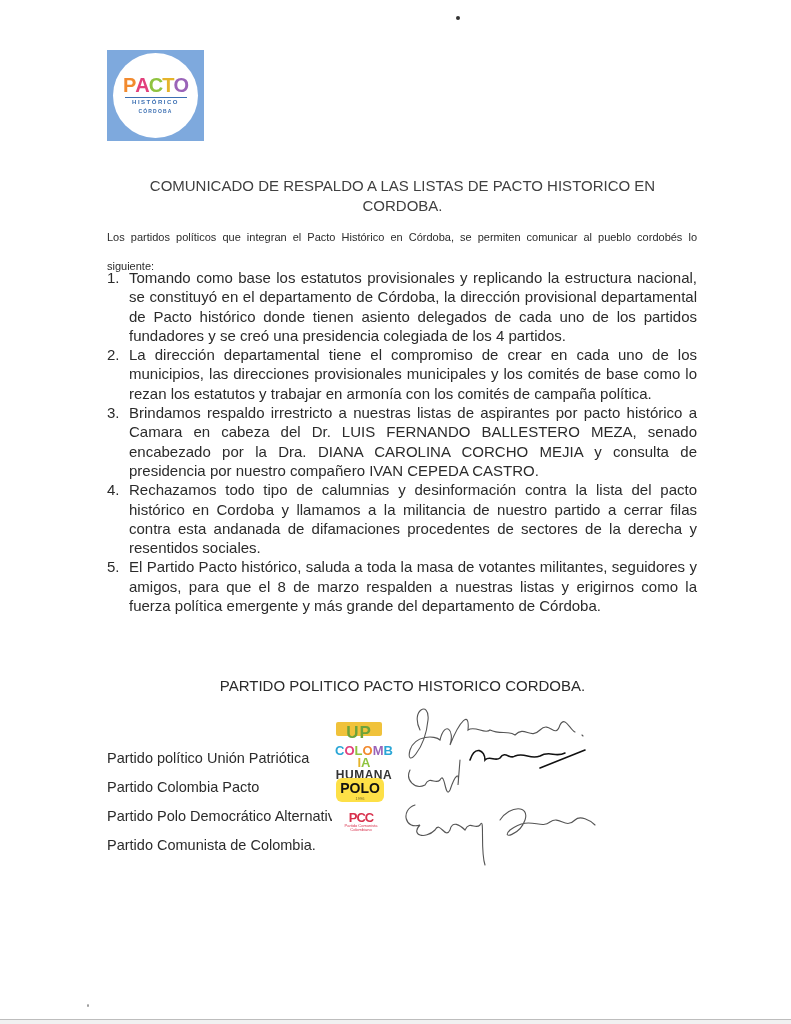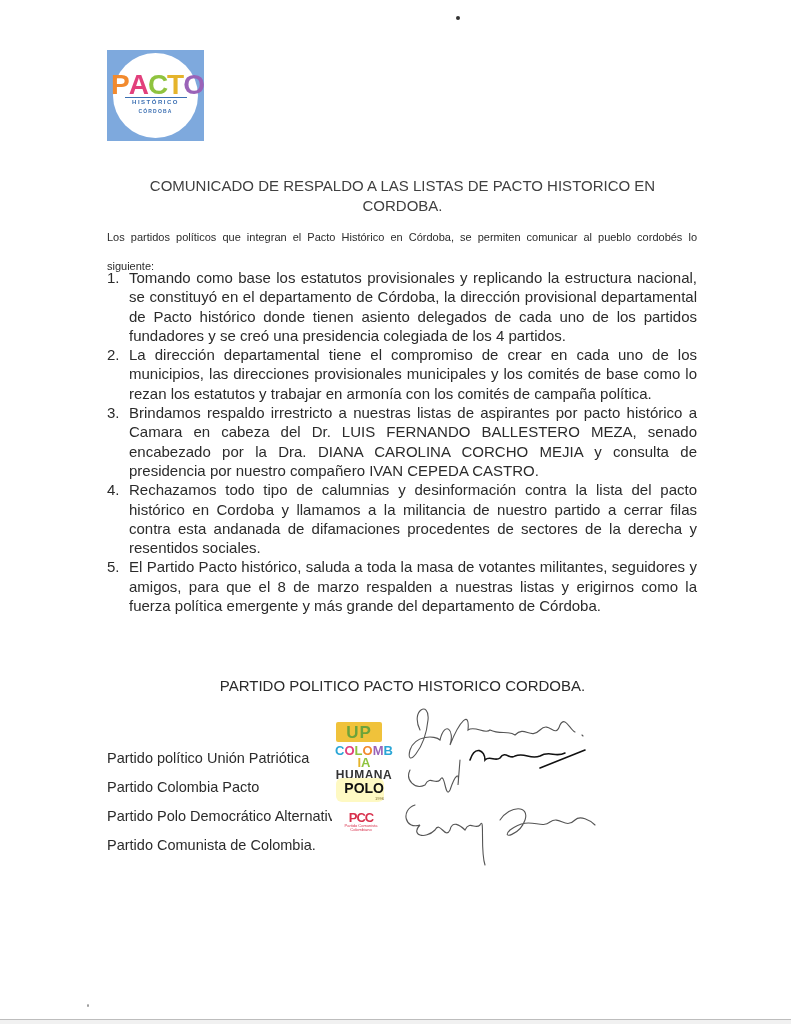--- a/index.html
+++ b/index.html
@@ -8,41 +8,41 @@
     font-family: "Liberation Sans", sans-serif; color:#2b2b2b;
   }
   .page-edge { position:absolute; left:0; right:0; bottom:4px; height:1px; background:#bdbdbd; }
   .page-edge2 { position:absolute; left:0; right:0; bottom:0; height:4px; background:#f1f1f1; }
   .speck { position:absolute; width:4px; height:4px; border-radius:50%; background:#333; }
   .speck.small { width:2px; height:3px; background:#999; }
 
   
   .logo { position:absolute; left:107px; top:50px; width:97px; height:91px; background:#7ea9dd; }
   .logo .circle { position:absolute; left:6px; top:3px; width:85px; height:85px; border-radius:50%; background:#fff; }
-  .logo .pacto { position:absolute; left:0; right:0; top:25px; text-align:right; font-weight:bold; font-size:28px; letter-spacing:-1px; line-height:20px; }
+  .logo .pacto { position:absolute; left:0; right:0; top:25px; text-align:center; font-weight:bold; font-size:20px; letter-spacing:-1px; line-height:20px; }
   .logo .pacto span { display:inline-block; }
   .logo .hist { position:absolute; left:0; right:0; top:47px; text-align:center; font-size:6px; font-weight:bold; color:#3b6fb2; letter-spacing:1.5px; border-top:1px solid #3b6fb2; width:62px; margin:0 auto; padding-top:1px; }
   .logo .cord { position:absolute; left:0; right:0; top:58px; text-align:center; font-size:5px; font-weight:bold; color:#3b6fb2; letter-spacing:1.2px; }
 
   .title { position:absolute; left:110px; width:585px; top:176px; text-align:center; font-size:15px; line-height:20px; color:#404040; }
   .intro { position:absolute; left:107px; width:590px; top:223px; font-size:11px; line-height:29px; text-align:justify; }
   .list { position:absolute; left:107px; width:590px; top:268px; margin:0; padding:0; list-style:none; }
   .list li { position:relative; padding-left:22px; font-size:15px; line-height:19.3px; text-align:justify; margin-bottom:0; }
   .list li .num { position:absolute; left:0; top:0; }
   .closing { position:absolute; left:110px; width:585px; top:676px; text-align:center; font-size:15px; line-height:20px; }
 
   .party { position:absolute; left:107px; font-size:14.5px; line-height:18px; white-space:nowrap; width:225px; overflow:hidden;margin-top:24px; }
 
   .plogo { position:absolute; }
-  .up { left:336px; top:722px; width:46px; height:20px; background:#f0c23b; border-radius:2px; color:#6da33a; font-weight:bold; font-size:17px; text-align:center; line-height:22px; letter-spacing:1px; }
+  .up { left:336px; top:722px; width:46px; height:14px; background:#f0c23b; border-radius:2px; color:#6da33a; font-weight:bold; font-size:17px; text-align:center; line-height:22px; letter-spacing:1px; }
   .ch { left:335px; top:745px; width:58px; height:28px; font-weight:bold; text-align:center; }
   .ch .c1 { font-size:13px; line-height:12px; letter-spacing:0px; }
   .ch .c1 span { display:inline-block; }
   .ch .c2 { font-size:12px; line-height:12px; color:#333; letter-spacing:0.5px; }
-  .polo { left:336px; top:778px; width:48px; height:24px; background:#fef9c3; border-radius:6px; color:#111; font-weight:bold; font-size:14px; text-align:right; line-height:20px; }
+  .polo { left:336px; top:778px; width:48px; height:24px; background:#fde047; border-radius:6px; color:#111; font-weight:bold; font-size:14px; text-align:center; line-height:20px; }
   .polo small { position:absolute; left:0; right:0; bottom:1px; font-size:4px; line-height:4px; color:#7a6a2a; font-weight:normal; }
   .pcc { left:344px; top:811px; width:34px; height:26px; color:#d8304c; text-align:center; font-weight:bold; }
   .pcc .t { font-size:13px; line-height:13px; letter-spacing:-1px; }
   .pcc .s { font-size:4px; line-height:4px; font-weight:normal; }
 
   .sigs { position:absolute; left:390px; top:690px; width:220px; height:180px; }
 </style>
 </head>
 <body>
 

